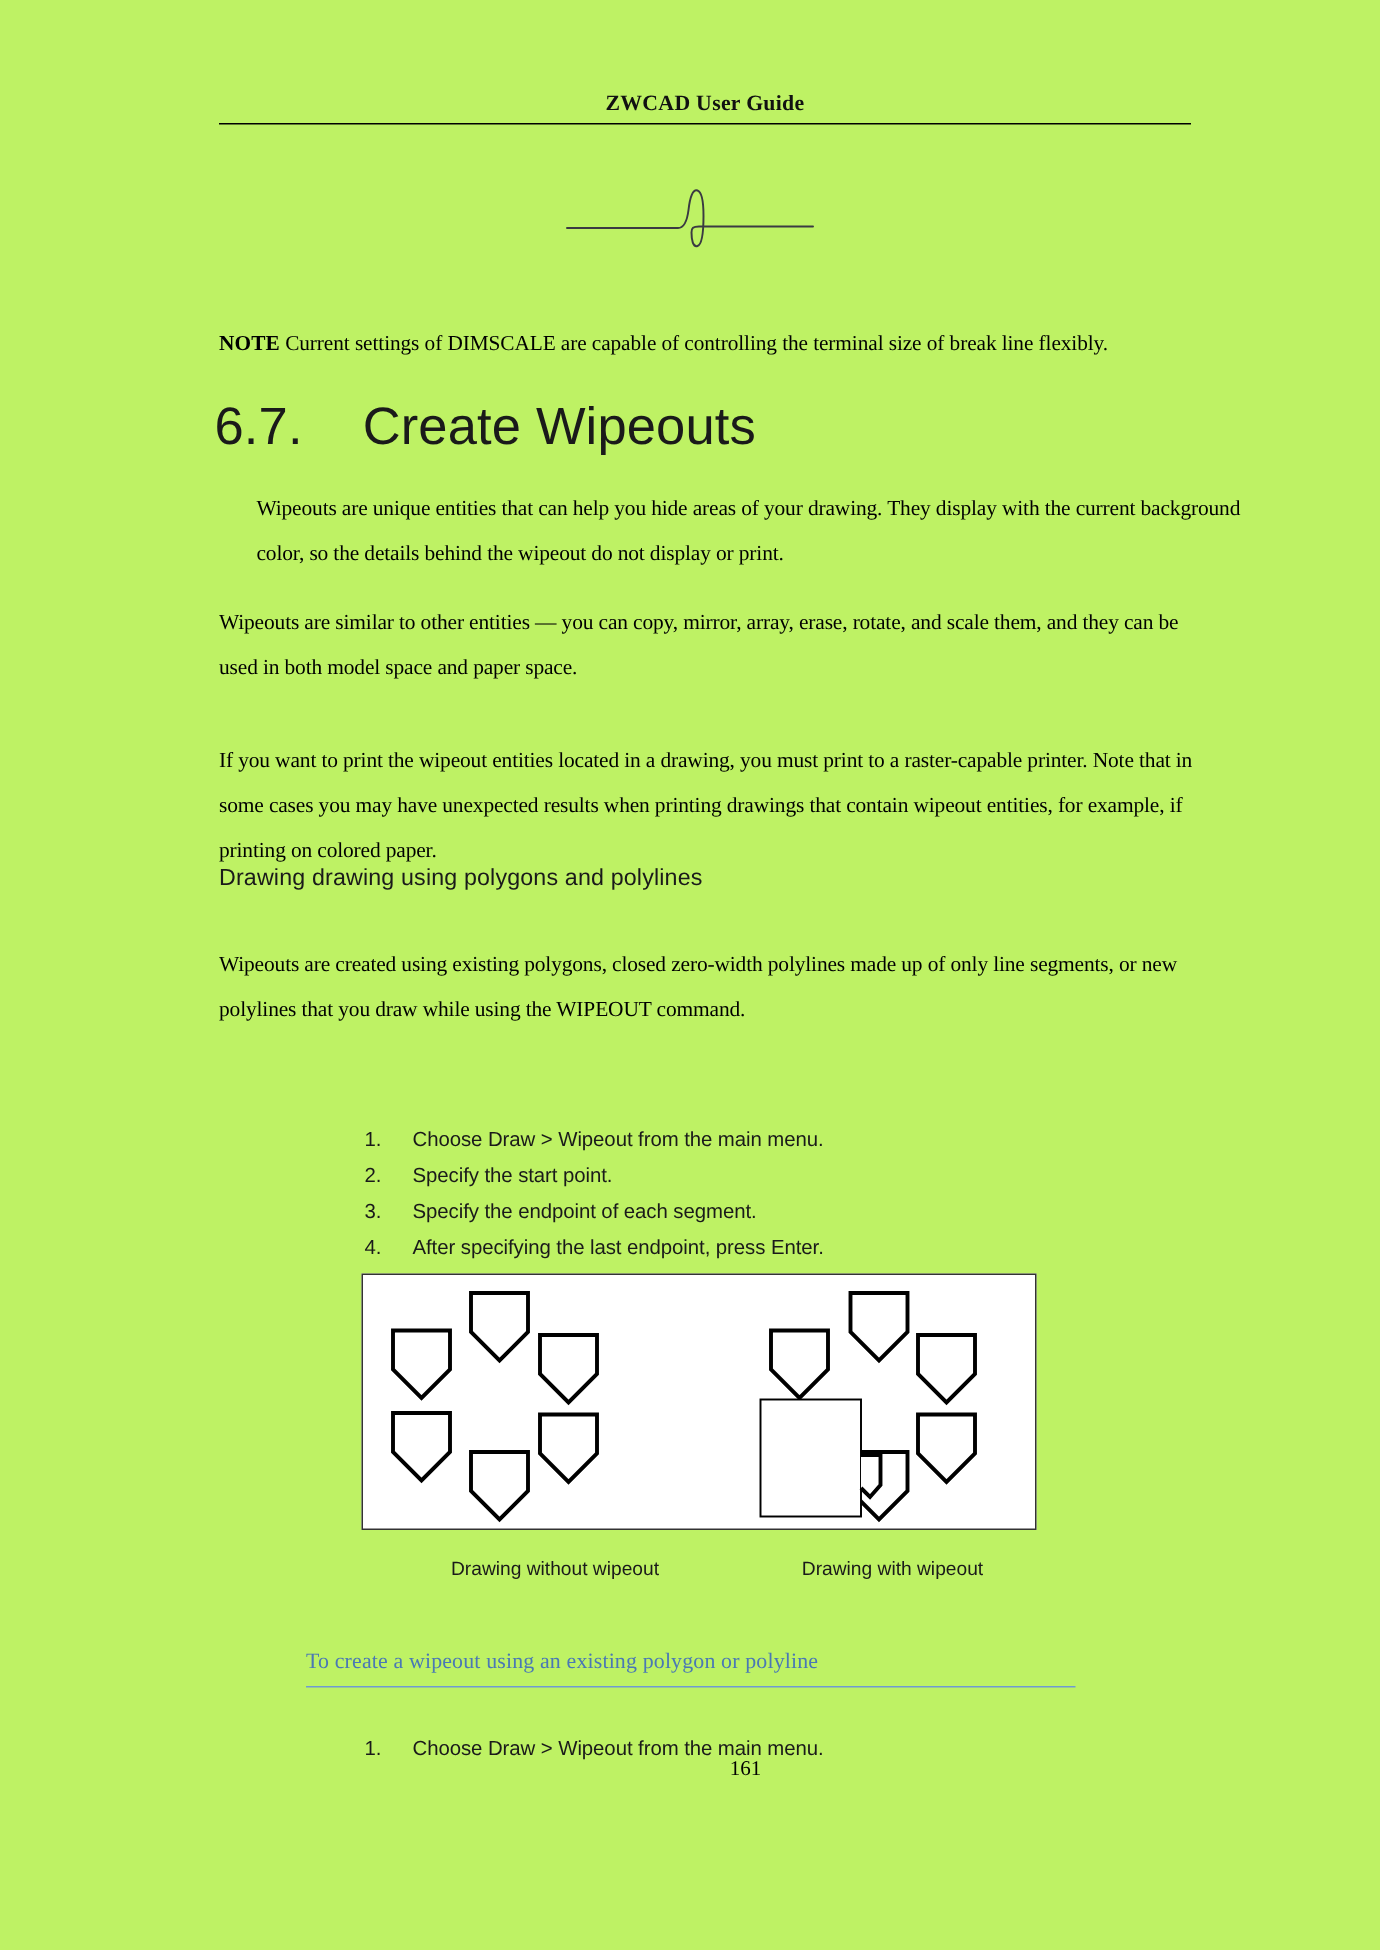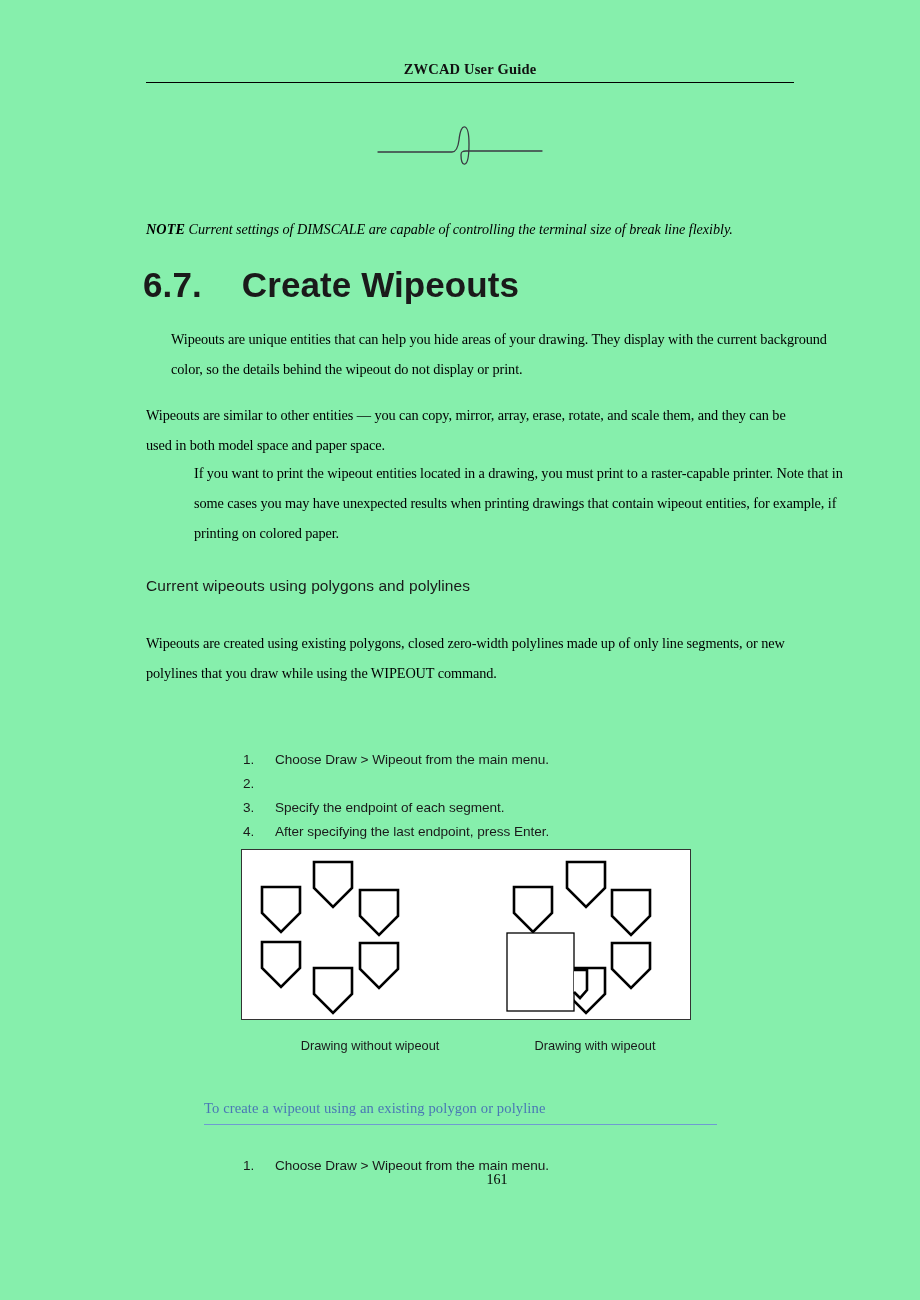--- a/index.html
+++ b/index.html
@@ -14,21 +14,21 @@
     font-family: "Liberation Serif", serif;
     color: #000000;
     overflow: hidden;
   }
 
   .page {
     position: absolute;
     inset: 0;
     width: 920px;
     height: 1300px;
-    background: #86efac;
+    background: #bef264;
   }
 
   
   .header-zone {
     position: absolute;
     top: 60px;
     left: 146px;
     width: 648px;
     text-align: center;
   }
@@ -57,55 +57,54 @@
 
   
   .note-line {
     position: absolute;
     top: 218px;
     left: 146px;
     width: 655px;
     font-size: 14.2px;
     line-height: 22px;
     letter-spacing: -0.05px;
-    font-style: italic;
   }
   .note-label {
     font-weight: bold;
     letter-spacing: 0.1px;
   }
 
   
   .section-heading {
     position: absolute;
     top: 265px;
     left: 143px;
     font-family: "Liberation Sans", sans-serif;
     font-size: 35px;
-    font-weight: 700;
+    font-weight: 400;
     color: #1a1a1a;
     letter-spacing: 0.1px;
     white-space: pre;
   }
   .section-heading .num { }
   .section-heading .gap { display: inline-block; width: 40px; }
 
   
   .body-para {
     position: absolute;
     left: 146px;
     width: 656px;
     font-size: 14.3px;
     line-height: 30px;
     letter-spacing: -0.1px;
     text-align: left;
   }
   #para-1 { top: 324px; margin-left: 25px; }
   #para-2 { top: 400px; }
-  #para-3 { top: 458px; margin-left: 48px; }
+  #para-3 { top: 492px; }
   #para-4 { top: 628px; }
 
   
   .sub-heading {
     position: absolute;
     top: 577px;
     left: 146px;
     font-family: "Liberation Sans", sans-serif;
     font-size: 15.5px;
     font-weight: 400;
@@ -219,32 +218,33 @@
     <span class="note-label">NOTE</span>
     <span>Current settings of DIMSCALE are capable of controlling the terminal size of break line flexibly.</span>
   </div>
 
   <div class="section-heading"><span class="num">6.7.</span><span class="gap"></span><span>Create Wipeouts</span></div>
 
   <div class="body-para" id="para-1">Wipeouts are unique entities that can help you hide areas of your drawing. They display with the current background color, so the details behind the wipeout do not display or print.</div>
   <div class="body-para" id="para-2">Wipeouts are similar to other entities — you can copy, mirror, array, erase, rotate, and scale them, and they can be used in both model space and paper space.</div>
   <div class="body-para" id="para-3">If you want to print the wipeout entities located in a drawing, you must print to a raster-capable printer. Note that in some cases you may have unexpected results when printing drawings that contain wipeout entities, for example, if printing on colored paper.</div>
 
-  <div class="sub-heading">Current wipeouts using polygons and polylines</div>
+  <div class="sub-heading">Drawing drawing using polygons and polylines</div>
 
   <div class="body-para" id="para-4">Wipeouts are created using existing polygons, closed zero-width polylines made up of only line segments, or new polylines that you draw while using the WIPEOUT command.</div>
 
 
   <div class="steps" id="steps-1">
     <div class="step-row">
       <span class="step-num">1.</span>
       <span class="step-text">Choose Draw &gt; Wipeout from the main menu.</span>
     </div>
     <div class="step-row">
       <span class="step-num">2.</span>
+      <span class="step-text">Specify the start point.</span>
     </div>
     <div class="step-row">
       <span class="step-num">3.</span>
       <span class="step-text">Specify the endpoint of each segment.</span>
     </div>
     <div class="step-row">
       <span class="step-num">4.</span>
       <span class="step-text">After specifying the last endpoint, press Enter.</span>
     </div>
   </div>

